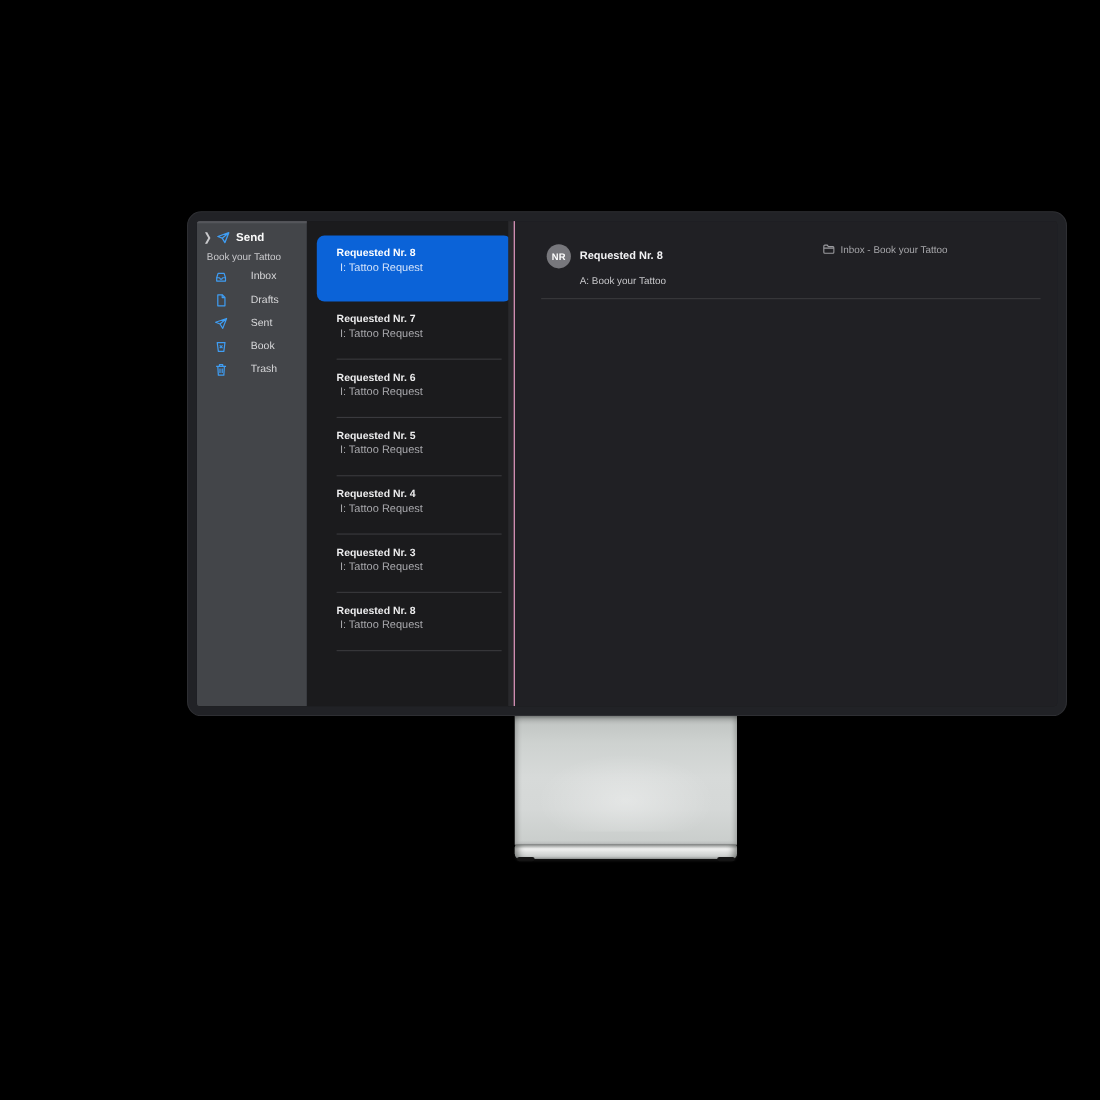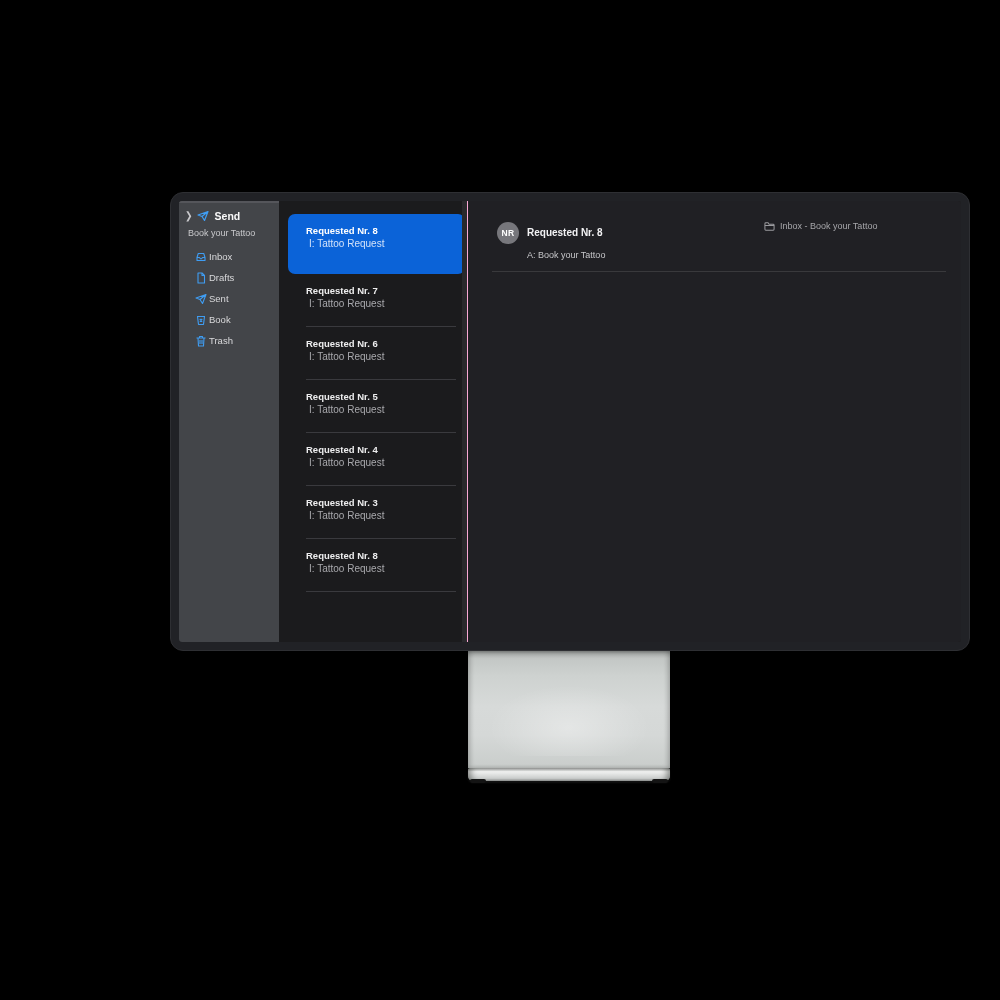--- a/index.html
+++ b/index.html
@@ -18,21 +18,21 @@
     background:#1c1c1e;border-radius:3px;overflow:hidden;}
 
   
   .sidebar{position:absolute;left:0;top:0;width:100px;height:100%;background:#434549;}
   .sidebar-topline{position:absolute;left:0;top:0;width:100%;height:2px;background:#55565b;}
   .send-row{position:absolute;left:6px;top:9px;display:flex;align-items:center;gap:4px;cursor:default;}
   .chevron{color:#c9c9cc;font-size:9px;line-height:9px;transform:scaleY(1.15);}
   .send-label{color:#fafafa;font-size:10.5px;font-weight:bold;margin-left:2px;}
   .account-label{position:absolute;left:9px;top:27px;color:#c9c9cc;font-size:9px;white-space:nowrap;}
   .mailboxes{position:absolute;left:0;top:45px;width:100%;}
-  .mbx-row{height:21px;display:flex;align-items:center;padding-left:16px;gap:2px;cursor:default;}
+  .mbx-row{height:21px;display:flex;align-items:flex-start;padding-left:16px;gap:21px;cursor:default;}
   .mbx-row .ic{width:12px;height:12px;flex:0 0 12px;color:var(--icon-blue);display:flex;align-items:center;justify-content:center;}
   .mbx-label{color:#d9d9db;font-size:9.5px;}
   .ic svg{display:block;width:100%;height:100%;}
 
   
   .maillist{position:absolute;left:100px;top:0;width:188px;height:100%;background:#1b1b1d;padding-top:13px;}
   .scroll-strip{position:absolute;right:0;top:0;bottom:0;width:5px;background:#29292c;}
   .msg-item{position:relative;height:53px;padding:10px 12px 0 27px;cursor:default;}
   .msg-title{font-size:9.5px;font-weight:bold;color:#ededee;line-height:13px;white-space:nowrap;}
   .msg-sub{font-size:10px;color:#a8a8ac;line-height:12px;margin-top:1px;padding-left:3px;white-space:nowrap;}
@@ -42,21 +42,21 @@
   .msg-item.selected .msg-title{color:#ffffff;}
   .msg-item.selected .msg-sub{color:#d2e2fa;}
 
   
   .readpane{position:absolute;left:288px;top:0;right:0;height:100%;background:#202024;border-left:1px solid #f9a8d4;}
   .avatar{position:absolute;left:29px;top:21px;width:22px;height:22px;border-radius:50%;
     background:#77777c;color:#ffffff;font-size:8.5px;font-weight:bold;
     display:flex;align-items:center;justify-content:center;letter-spacing:.3px;}
   .subject{position:absolute;left:59px;top:26px;font-size:10px;font-weight:bold;color:#f2f2f4;white-space:nowrap;}
   .recipient{position:absolute;left:59px;top:49px;font-size:9px;color:#c6c6c9;white-space:nowrap;}
-  .folder-row{position:absolute;left:296px;top:20px;display:flex;gap:5px;}
+  .folder-row{position:absolute;left:280px;top:20px;display:flex;align-items:center;gap:5px;}
   .folder-row .ic{width:11px;height:11px;color:#9a9a9e;}
   .folder-label{font-size:9px;color:#a6a6aa;white-space:nowrap;}
   .pane-rule{position:absolute;left:24px;right:15px;top:70px;height:1px;background:#39393c;}
 
   
   .stand{position:absolute;left:468px;top:650px;width:202px;height:132px;z-index:1;}
   .stand-body{position:absolute;left:0;top:0;width:100%;height:118px;
     background:linear-gradient(180deg,#a9adab 0%,#c3c7c5 7%,#ced2d0 22%,#d7dad9 48%,#d5d8d7 72%,#c9cdcb 100%);
     box-shadow:inset 3px 0 4px rgba(0,0,0,.14),inset -3px 0 4px rgba(0,0,0,.14),inset 0 5px 7px -4px rgba(0,0,0,.5);}
   .stand-glow{position:absolute;left:10%;top:30%;width:80%;height:60%;

